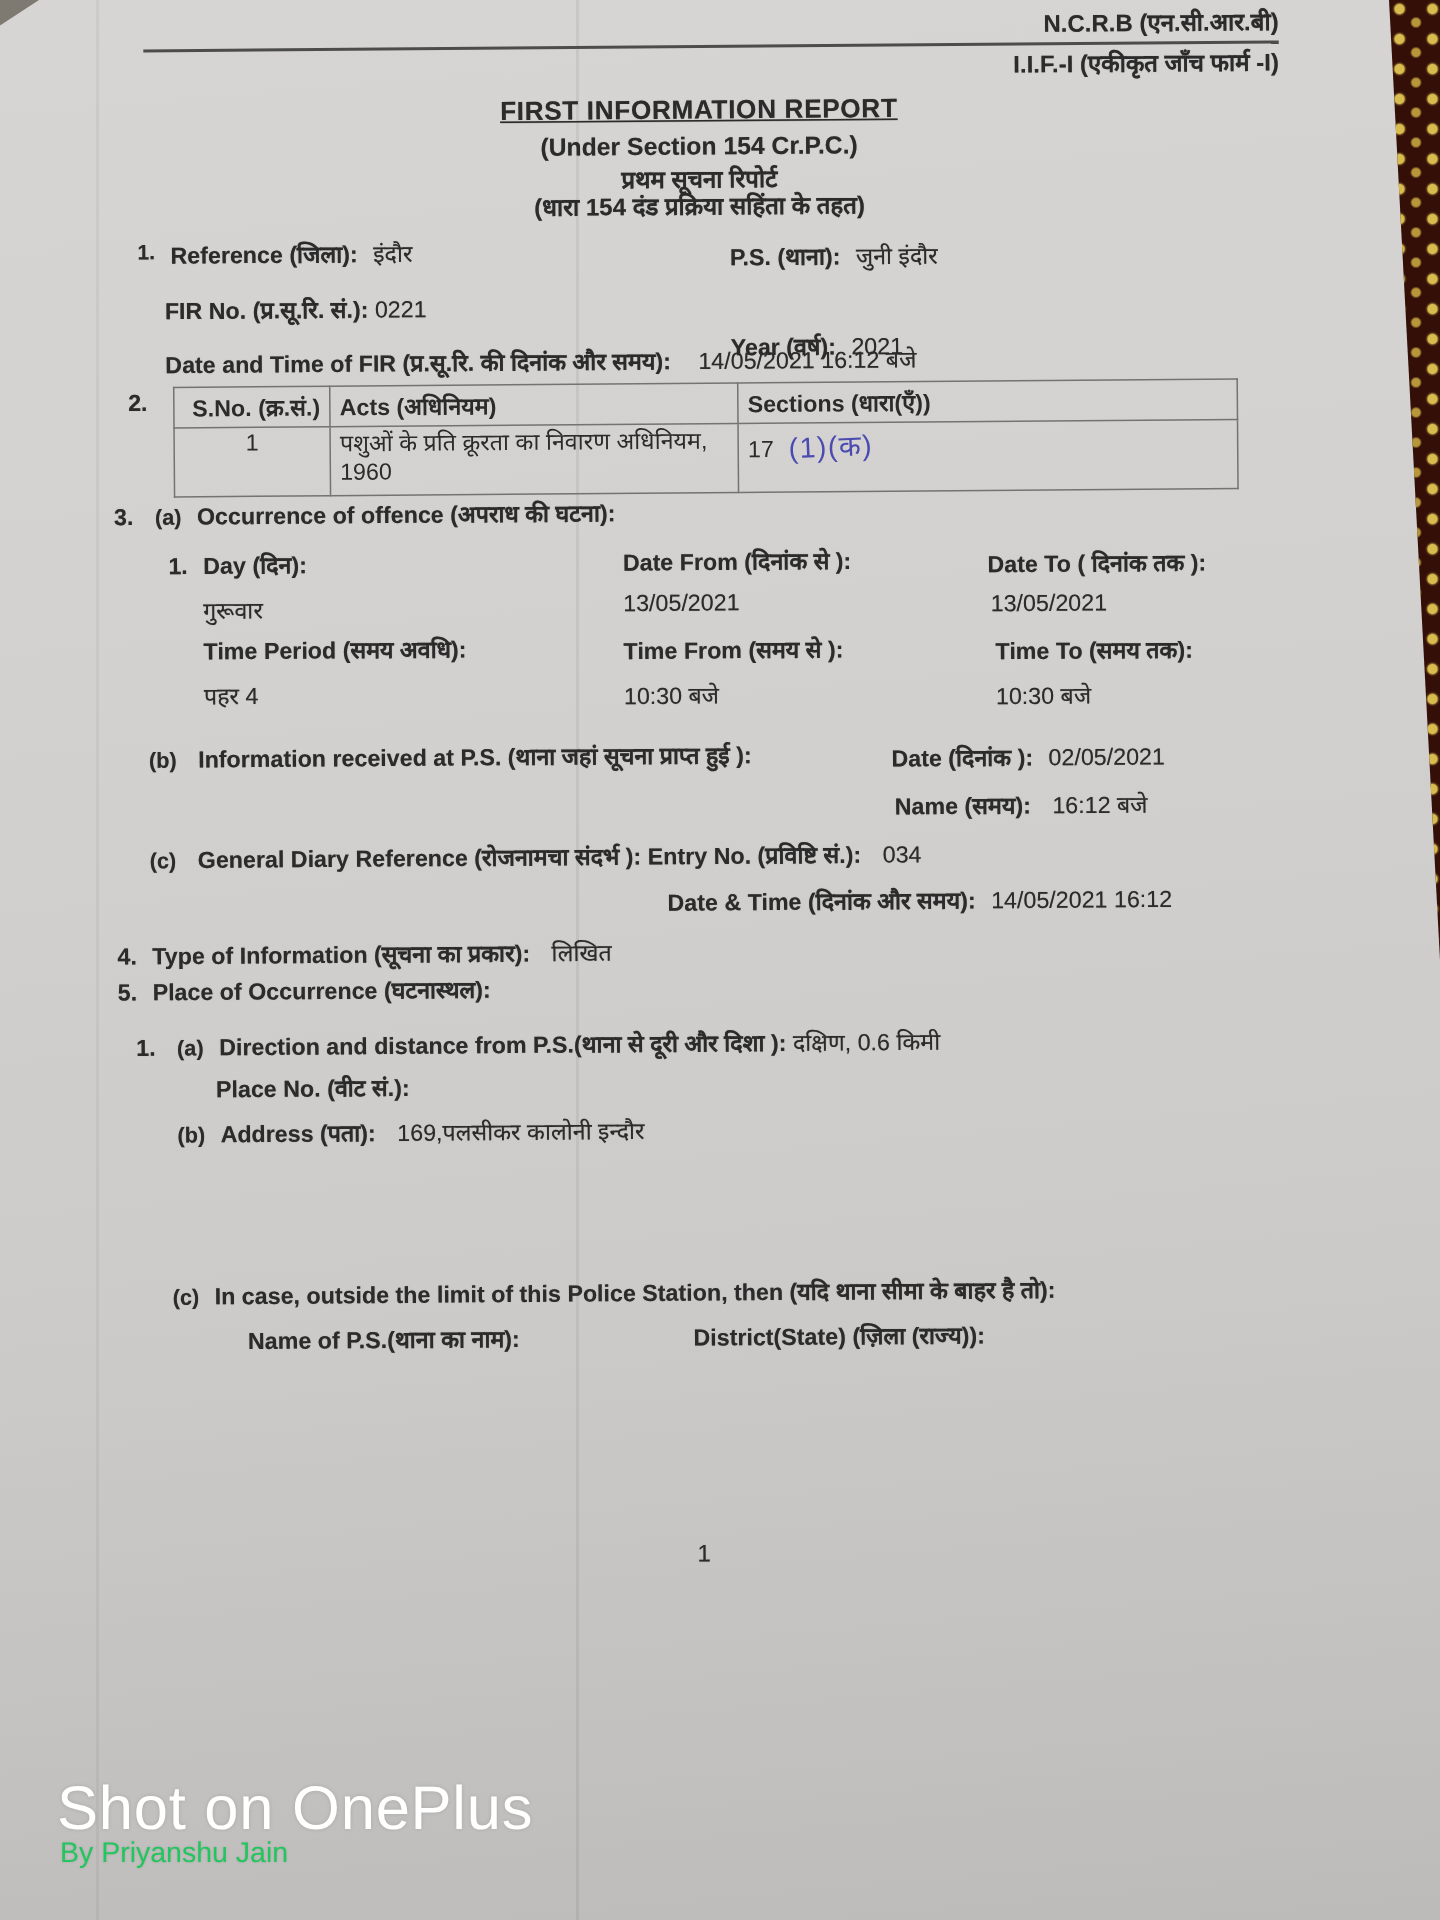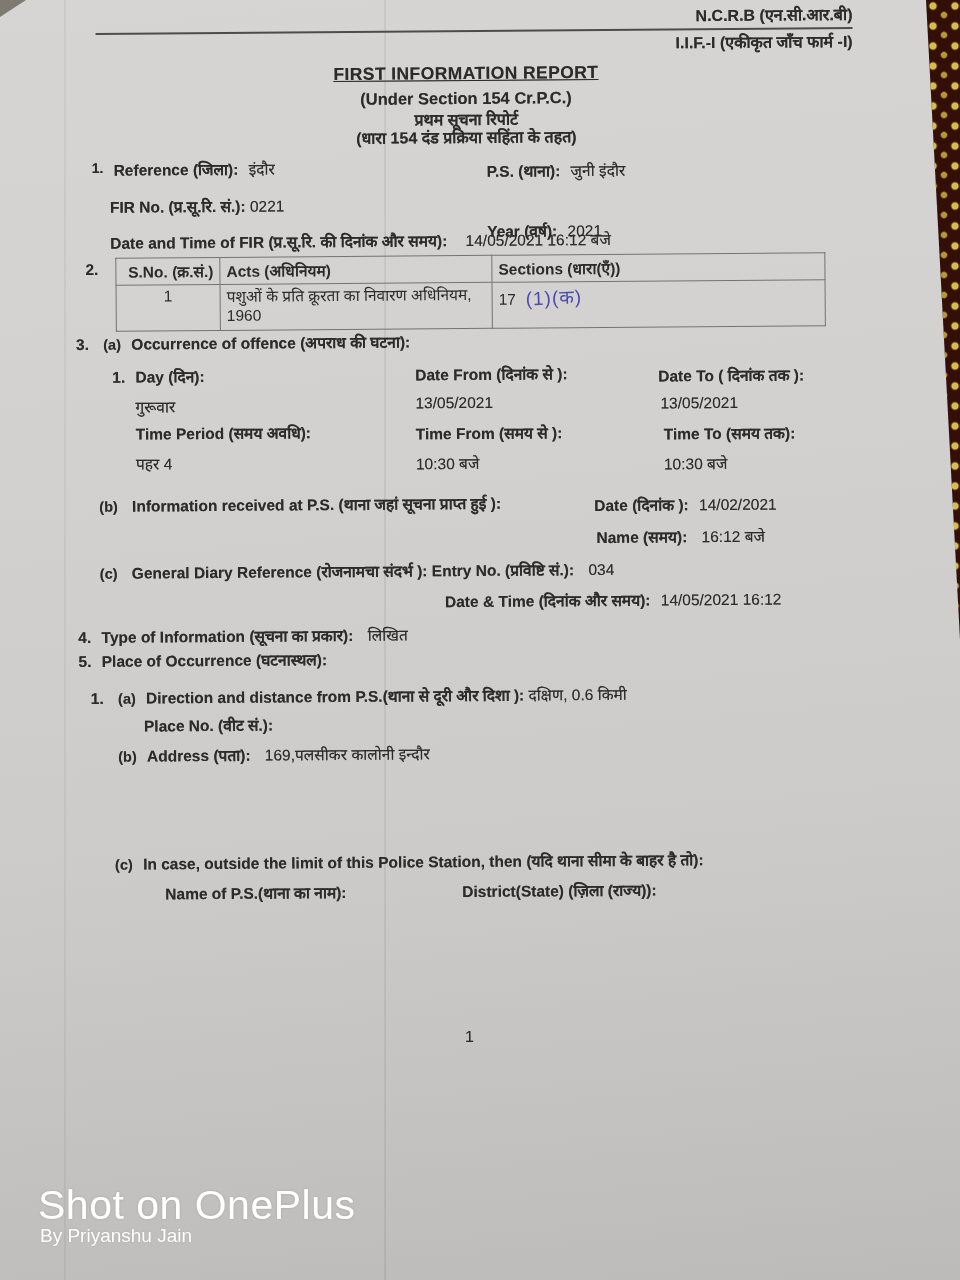--- a/index.html
+++ b/index.html
@@ -75,21 +75,21 @@
   #acts-table td.cell-act { white-space:normal; line-height:1.25; }
   .handwritten {
     font-size:19px; color:#4a4ab0; font-weight:normal;
     display:inline-block; transform:rotate(-2deg); margin-left:5px; letter-spacing:1px;
     text-shadow:none;
   }
 
   #watermark { position:absolute; left:38px; top:1182px; color:#ffffff;
                font-size:41px; font-weight:400; letter-spacing:0.5px;
                text-shadow:0 0 3px rgba(0,0,0,0.12); }
-  #watermark-sub { position:absolute; left:40px; top:1225px; color:#ffffff;
+  #watermark-sub { position:absolute; left:40px; top:1225px; color:#22c55e;
                font-size:19px; font-weight:400; text-shadow:0 0 2px rgba(0,0,0,0.12); }
 </style>
 </head>
 <body>
 
 <div id="paper"></div>
 <div class="crease" id="crease1"></div>
 <div class="crease" id="crease2"></div>
 <div id="corner-mark"></div>
 
@@ -171,21 +171,21 @@
   <div class="ln val" style="left:137px; top:450px;">पहर 4</div>
   <div class="ln val" style="left:417px; top:452px;">10:30 बजे</div>
   <div class="ln val" style="left:665px; top:454px;">10:30 बजे</div>
 
   <div class="ln" style="left:100px; top:492px;">
     <span class="bold" style="font-size:14.5px;">(b)</span>
     <span class="bold g10">Information received at P.S. (थाना जहां सूचना प्राप्त हुई ):</span>
   </div>
   <div class="ln" style="left:595px; top:495px;">
     <span class="bold">Date (दिनांक ):</span>
-    <span class="val g6">14/02/2021</span>
+    <span class="val g6">02/05/2021</span>
   </div>
   <div class="ln" style="left:597px; top:527px;">
     <span class="bold">Name (समय):</span>
     <span class="val g10">16:12 बजे</span>
   </div>
 
   <div class="ln" style="left:100px; top:559px;">
     <span class="bold" style="font-size:14.5px;">(c)</span>
     <span class="bold g10">General Diary Reference (रोजनामचा संदर्भ ):</span>
     <span class="bold">Entry No. (प्रविष्टि सं.):</span>

